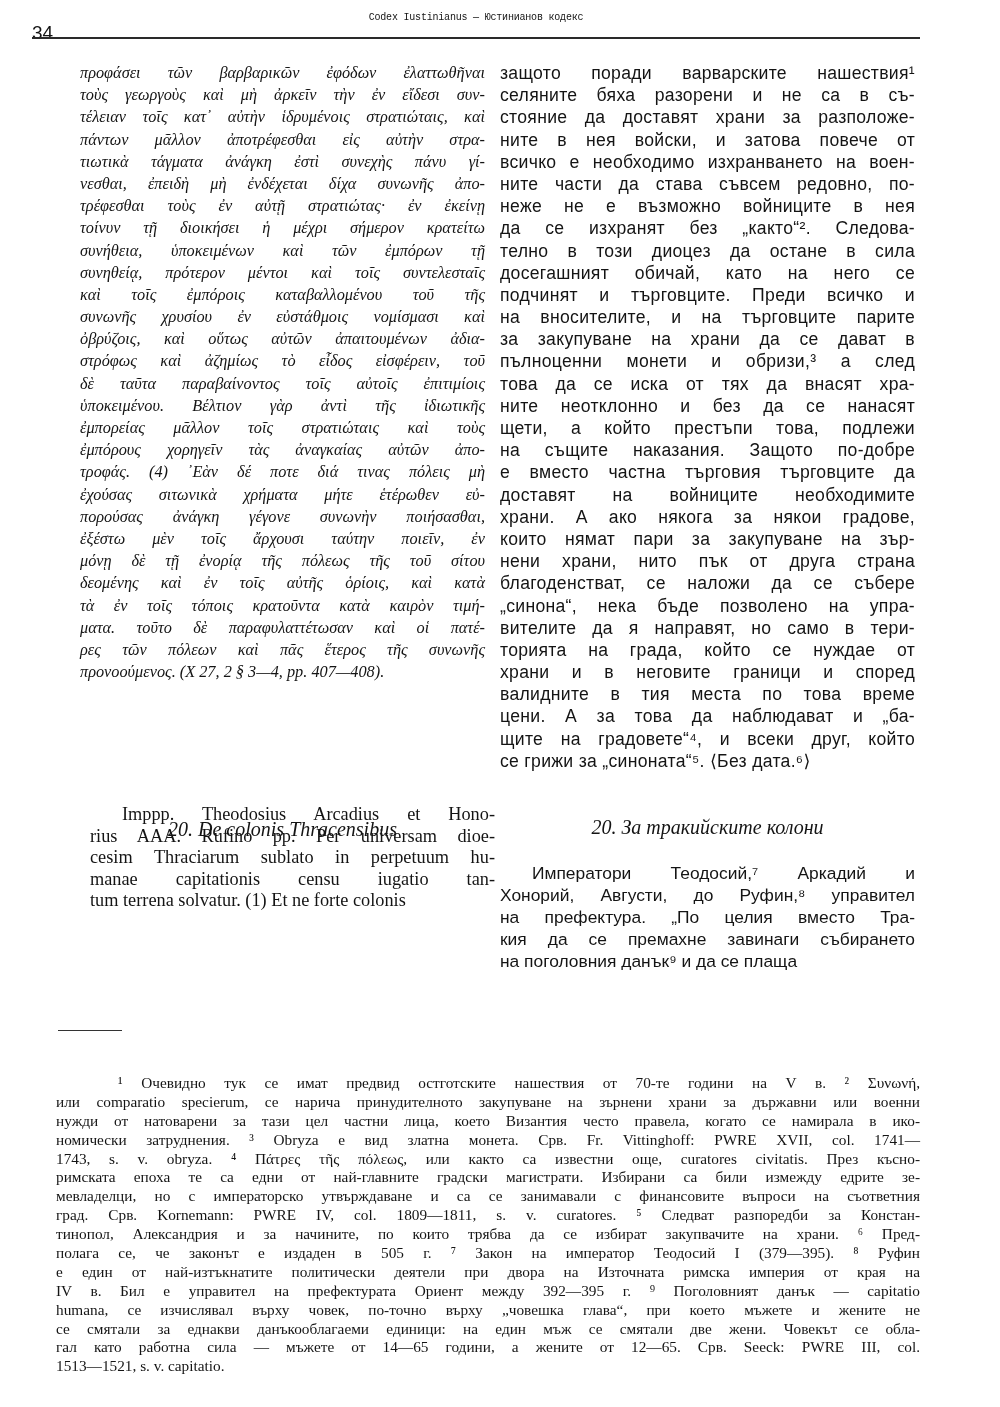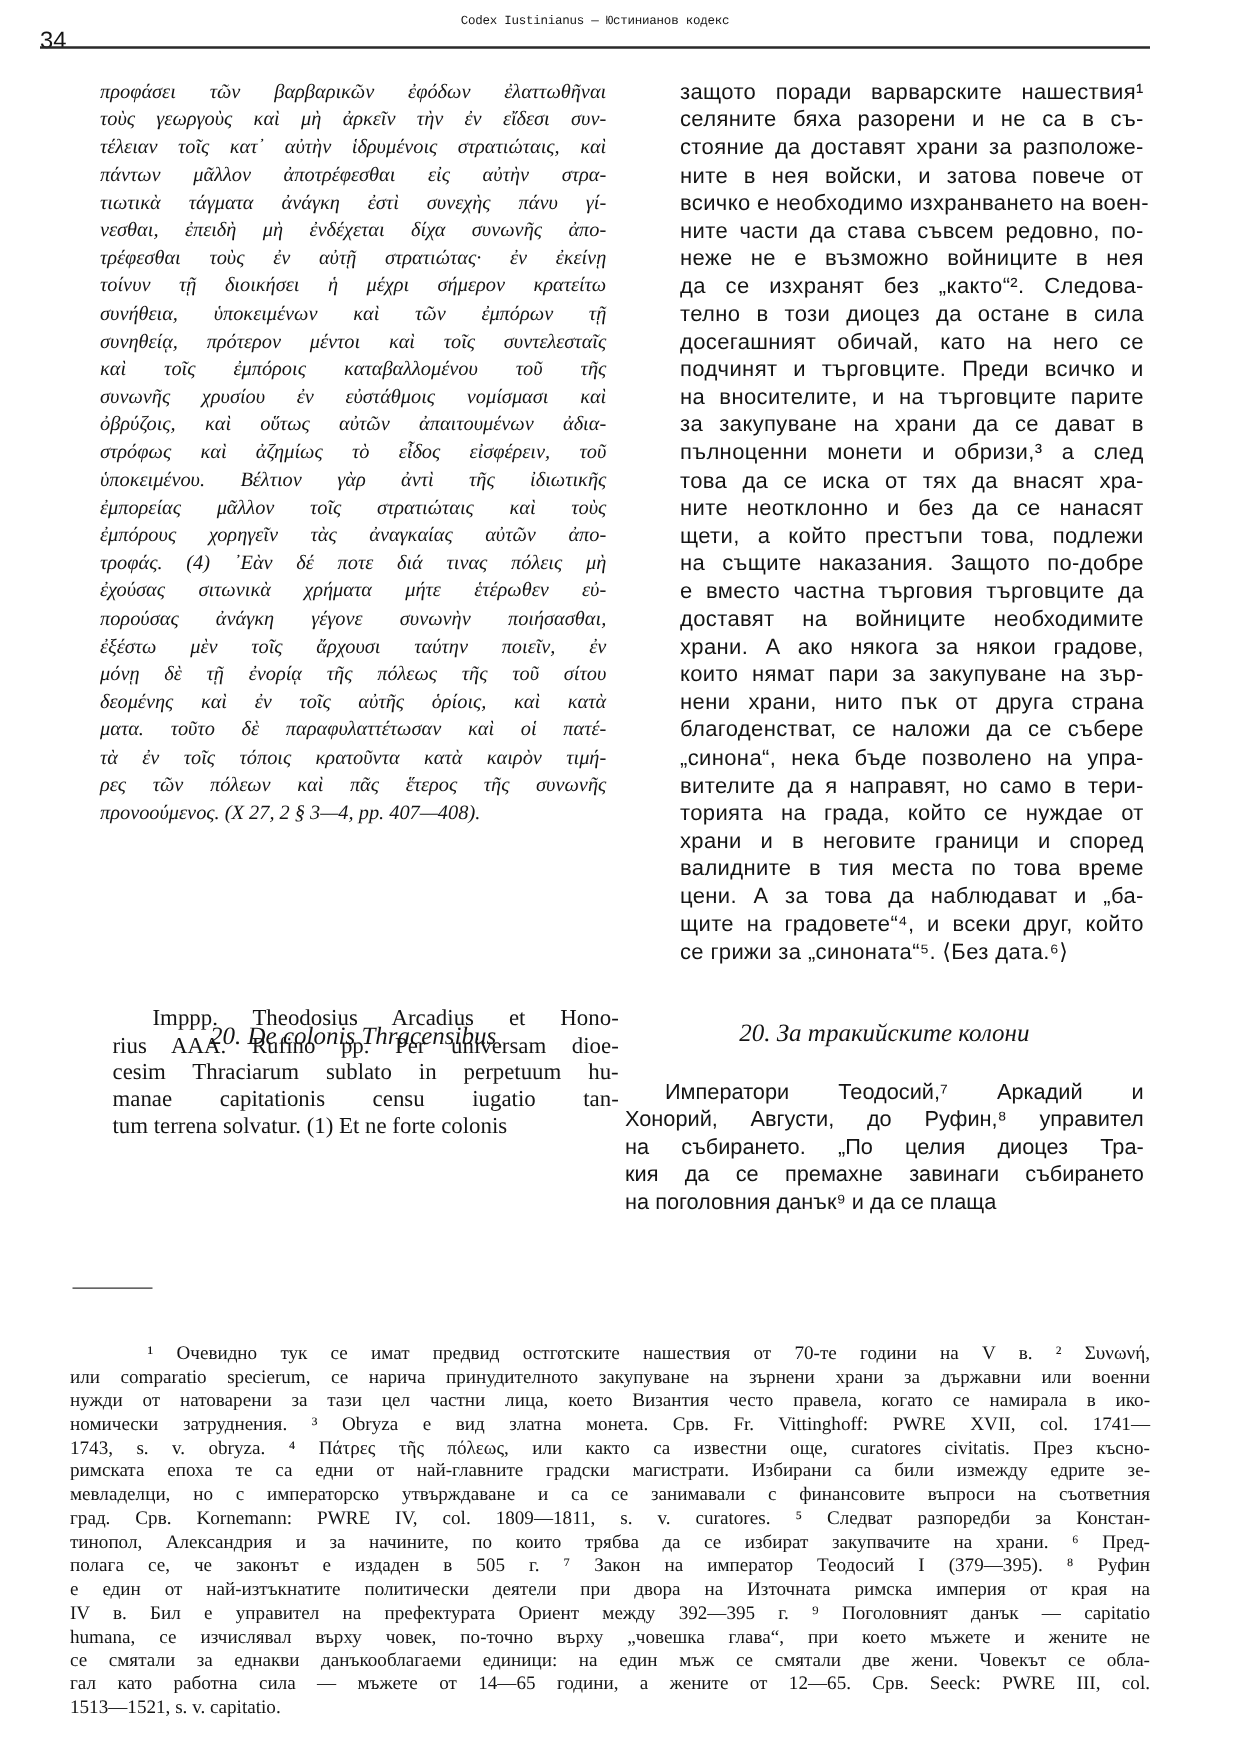--- a/index.html
+++ b/index.html
@@ -8,21 +8,21 @@
   .page-number { position: absolute; left: 0; top: 0; font-family: "Liberation Sans", sans-serif; font-size: 19px; margin-top: 12px; }
   .running-title { position: absolute; left: 0; right: 0; top: 2px; text-align: center; font-family: Liberation Mono, monospace; font-size: 10px; letter-spacing: -0.2px; }
   .header-rule { position: absolute; left: 32px; top: 37px; width: 888px; height: 2px; background: #2a2a2a; }
 
   .col { position: absolute; text-align: justify; text-align-last: justify; }
   .col .line { display: block; white-space: nowrap; text-align: justify; text-align-last: justify; height: 22.2px; line-height: 22.2px; }
   .col .line.last { text-align-last: left; }
 
   .greek { left: 80px; top: 62px; width: 405px; font-size: 16.3px; font-style: italic; }
   .bulgar-top { left: 500px; top: 62px; width: 415px; font-size: 17.6px; font-family: "Liberation Sans", sans-serif; letter-spacing: 0.3px; }
-  .bulgar-top .line { height: 22.2px; line-height: 22.2px; margin-left: 44px; }
+  .bulgar-top .line { height: 22.2px; line-height: 22.2px; }
 
   .sec-title { position: absolute; font-style: italic; font-size: 20px; text-align: center; }
   .latin-title { left: 80px; top: 818px; width: 405px; }
   .bg-title { left: 500px; top: 816px; width: 415px; }
 
   .latin-body { left: 80px; top: 804px; width: 405px; font-size: 18.3px; margin-left: 10px; }
   .latin-body .line { height: 21.5px; line-height: 21.5px; }
   .bg-body { left: 500px; top: 862px; width: 415px; font-size: 17.4px; font-family: "Liberation Sans", sans-serif; }
   .bg-body .line { height: 22px; line-height: 22px; }
   .indent { text-indent: 0; padding-left: 32px; }
@@ -50,31 +50,32 @@
     <span class="line">τιωτικὰ τάγματα ἀνάγκη ἐστὶ συνεχὴς πάνυ γί-</span>
     <span class="line">νεσθαι, ἐπειδὴ μὴ ἐνδέχεται δίχα συνωνῆς ἀπο-</span>
     <span class="line">τρέφεσθαι τοὺς ἐν αὐτῇ στρατιώτας· ἐν ἐκείνῃ</span>
     <span class="line">τοίνυν τῇ διοικήσει ἡ μέχρι σήμερον κρατείτω</span>
     <span class="line">συνήθεια, ὑποκειμένων καὶ τῶν ἐμπόρων τῇ</span>
     <span class="line">συνηθείᾳ, πρότερον μέντοι καὶ τοῖς συντελεσταῖς</span>
     <span class="line">καὶ τοῖς ἐμπόροις καταβαλλομένου τοῦ τῆς</span>
     <span class="line">συνωνῆς χρυσίου ἐν εὐστάθμοις νομίσμασι καὶ</span>
     <span class="line">ὀβρύζοις, καὶ οὕτως αὐτῶν ἀπαιτουμένων ἀδια-</span>
     <span class="line">στρόφως καὶ ἀζημίως τὸ εἶδος εἰσφέρειν, τοῦ</span>
+    <span class="line">δὲ ταῦτα παραβαίνοντος τοῖς αὐτοῖς ἐπιτιμίοις</span>
     <span class="line">ὑποκειμένου. Βέλτιον γὰρ ἀντὶ τῆς ἰδιωτικῆς</span>
     <span class="line">ἐμπορείας μᾶλλον τοῖς στρατιώταις καὶ τοὺς</span>
     <span class="line">ἐμπόρους χορηγεῖν τὰς ἀναγκαίας αὐτῶν ἀπο-</span>
     <span class="line">τροφάς. (4) ᾿Εὰν δέ ποτε διά τινας πόλεις μὴ</span>
     <span class="line">ἐχούσας σιτωνικὰ χρήματα μήτε ἑτέρωθεν εὐ-</span>
     <span class="line">πορούσας ἀνάγκη γέγονε συνωνὴν ποιήσασθαι,</span>
     <span class="line">ἐξέστω μὲν τοῖς ἄρχουσι ταύτην ποιεῖν, ἐν</span>
     <span class="line">μόνῃ δὲ τῇ ἐνορίᾳ τῆς πόλεως τῆς τοῦ σίτου</span>
     <span class="line">δεομένης καὶ ἐν τοῖς αὐτῆς ὁρίοις, καὶ κατὰ</span>
+    <span class="line">τὰ ἐν τοῖς τόποις κρατοῦντα κατὰ καιρὸν τιμή-</span>
     <span class="line">ματα. τοῦτο δὲ παραφυλαττέτωσαν καὶ οἱ πατέ-</span>
-    <span class="line">τὰ ἐν τοῖς τόποις κρατοῦντα κατὰ καιρὸν τιμή-</span>
     <span class="line">ρες τῶν πόλεων καὶ πᾶς ἕτερος τῆς συνωνῆς</span>
     <span class="line last">προνοούμενος. (X 27, 2 § 3—4, pp. 407—408).</span>
   </div>
 <div class="col bulgar-top" id="bgtop">
     <span class="line">защото поради варварските нашествия¹</span>
     <span class="line">селяните бяха разорени и не са в съ-</span>
     <span class="line">стояние да доставят храни за разположе-</span>
     <span class="line">ните в нея войски, и затова повече от</span>
     <span class="line">всичко е необходимо изхранването на воен-</span>
     <span class="line">ните части да става съвсем редовно, по-</span>
@@ -112,21 +113,21 @@
 <div class="col latin-body" id="latin">
     <span class="line indent">Imppp. Theodosius Arcadius et Hono-</span>
     <span class="line">rius AAA. Rufino pp. Per universam dioe-</span>
     <span class="line">cesim Thraciarum sublato in perpetuum hu-</span>
     <span class="line">manae capitationis censu iugatio tan-</span>
     <span class="line last">tum terrena solvatur. (1) Et ne forte colonis</span>
   </div>
 <div class="col bg-body" id="bgbody">
     <span class="line indent">Императори Теодосий,⁷ Аркадий и</span>
     <span class="line">Хонорий, Августи, до Руфин,⁸ управител</span>
-    <span class="line">на събирането. „По целия диоцез Тра-</span>
+    <span class="line">на префектура. „По целия вместо Тра-</span>
     <span class="line">кия да се премахне завинаги събирането</span>
     <span class="line last">на поголовния данък⁹ и да се плаща</span>
   </div>
 
 <div class="fn-rule"></div>
 <div class="footnotes" id="fn">
     <span class="line first">¹ Очевидно тук се имат предвид остготските нашествия от 70-те години на V в.   ² Συνωνή,</span>
     <span class="line">или comparatio specierum, се нарича принудителното закупуване на зърнени храни за държавни или военни</span>
     <span class="line">нужди от натоварени за тази цел частни лица, което Византия често правела, когато се намирала в ико-</span>
     <span class="line">номически затруднения.   ³ Obryza е вид златна монета. Срв. Fr. Vittinghoff: PWRE XVII, col. 1741—</span>

